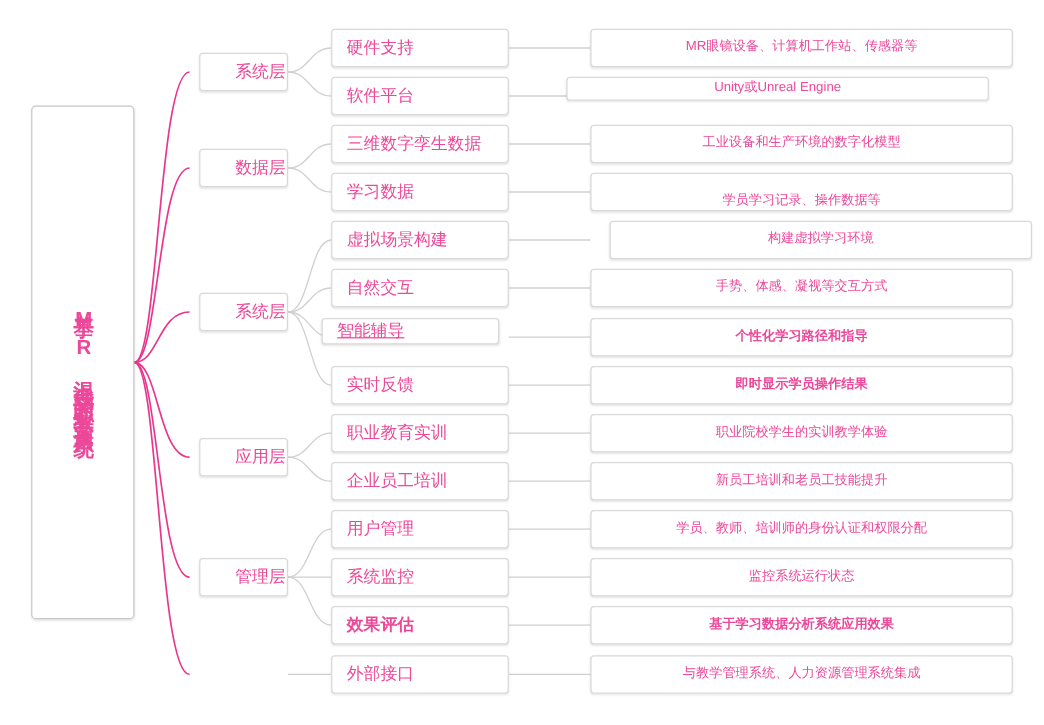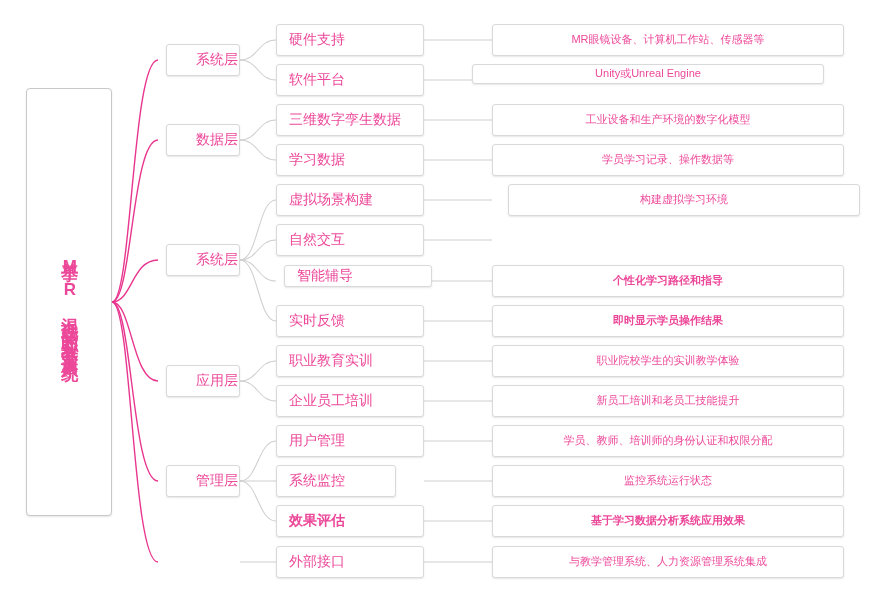--- a/index.html
+++ b/index.html
@@ -162,65 +162,68 @@
   <div class="node level2" style="left:276px; top:144px; width:148px; height:32px;">
     <span>学习数据</span>
   </div>
 
   <div class="node level2" style="left:276px; top:184px; width:148px; height:32px;">
     <span>虚拟场景构建</span>
   </div>
   <div class="node level2" style="left:276px; top:224px; width:148px; height:32px;">
     <span>自然交互</span>
   </div>
-  <div class="node level2" style="left:284px; top:265px; width:148px; height:22px;">
+  <div class="node level2" style="left:268px; top:265px; width:148px; height:22px;text-decoration:underline;">
     <span>智能辅导</span>
   </div>
   <div class="node level2" style="left:276px; top:305px; width:148px; height:32px;">
     <span>实时反馈</span>
   </div>
 
   <div class="node level2" style="left:276px; top:345px; width:148px; height:32px;">
     <span>职业教育实训</span>
   </div>
   <div class="node level2" style="left:276px; top:385px; width:148px; height:32px;">
     <span>企业员工培训</span>
   </div>
 
   <div class="node level2" style="left:276px; top:425px; width:148px; height:32px;">
     <span>用户管理</span>
   </div>
-  <div class="node level2" style="left:276px; top:465px; width:120px; height:32px;">
+  <div class="node level2" style="left:276px; top:465px; width:148px; height:32px;">
     <span>系统监控</span>
   </div>
   <div class="node level2" style="left:276px; top:505px; width:148px; height:32px;font-weight:bold;">
     <span>效果评估</span>
   </div>
 
   <div class="node level2" style="left:276px; top:546px; width:148px; height:32px;">
     <span>外部接口</span>
   </div>
 
   <div class="node level3" style="left:492px; top:24px; width:352px; height:32px;">
     <span>MR眼镜设备、计算机工作站、传感器等</span>
   </div>
   <div class="node level3" style="left:472px; top:64px; width:352px; height:20px;">
     <span>Unity或Unreal Engine</span>
   </div>
 
   <div class="node level3" style="left:492px; top:104px; width:352px; height:32px;">
     <span>工业设备和生产环境的数字化模型</span>
   </div>
-  <div class="node level3" style="left:492px; top:144px; width:352px; height:32px;">
+  <div class="node level3" style="left:492px; top:144px; width:352px; height:32px;align-items:flex-end;">
     <span>学员学习记录、操作数据等</span>
   </div>
 
   <div class="node level3" style="left:492px; top:184px; width:352px; height:32px;margin-left:16px;">
     <span>构建虚拟学习环境</span>
   </div>
+  <div class="node level3" style="left:492px; top:224px; width:352px; height:32px;">
+    <span>手势、体感、凝视等交互方式</span>
+  </div>
   <div class="node level3 bold" style="left:492px; top:265px; width:352px; height:32px;">
     <span>个性化学习路径和指导</span>
   </div>
   <div class="node level3 bold" style="left:492px; top:305px; width:352px; height:32px;">
     <span>即时显示学员操作结果</span>
   </div>
 
   <div class="node level3" style="left:492px; top:345px; width:352px; height:32px;">
     <span>职业院校学生的实训教学体验</span>
   </div>

